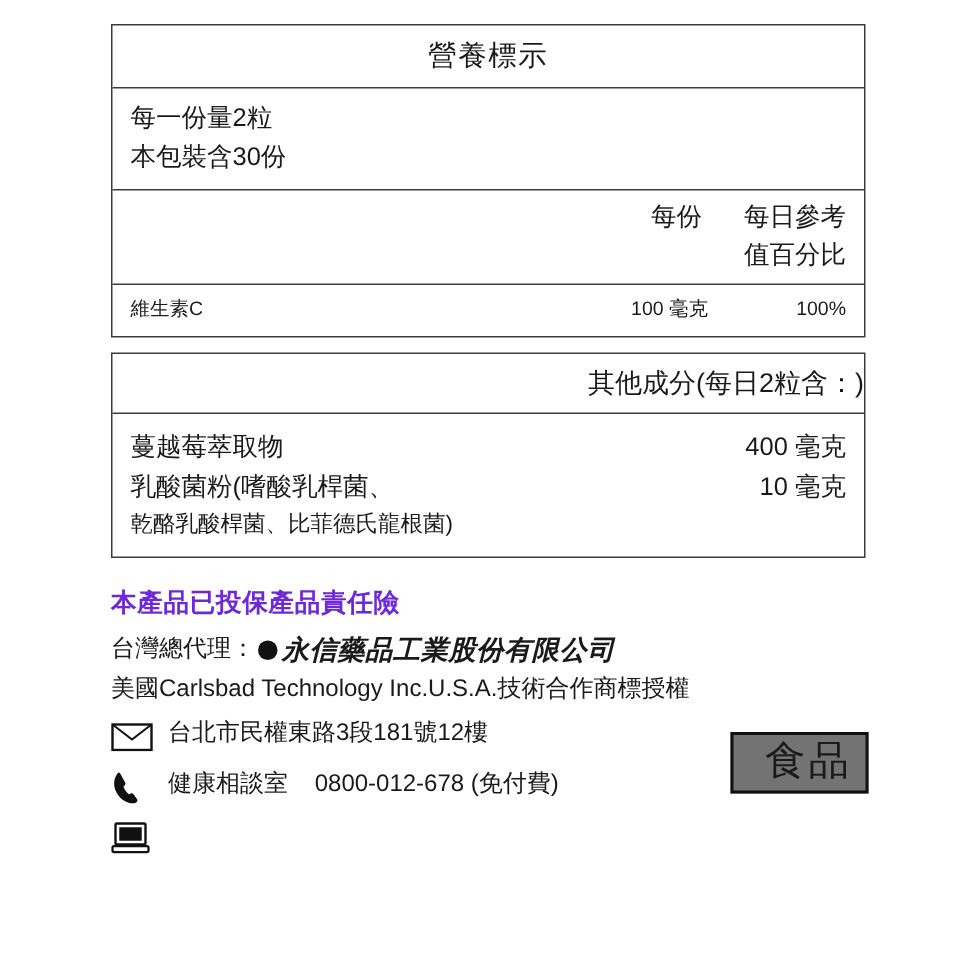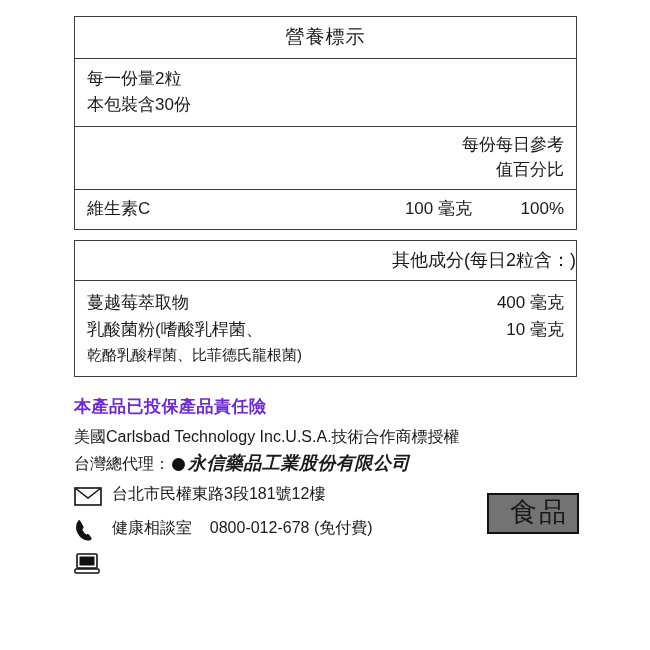--- a/index.html
+++ b/index.html
@@ -47,32 +47,33 @@
   .col-head {
     display: flex;
     justify-content: flex-end;
     align-items: flex-start;
     padding: 6px 12px 7px 12px;
     border-bottom: 1.5px solid #3c3c3c;
     font-size: 17px;
     line-height: 1.45;
   }
   .col-head .per-serving {
+    margin-right: 28px;
     padding-top: 0px;
   }
   .col-head .daily {
     text-align: right;
     white-space: pre-line;
   }
 
   .nutrient-row {
     display: flex;
     align-items: baseline;
     padding: 7px 12px 9px 12px;
-    font-size: 17px;
+    font-size: 13px;
   }
   .nutrient-row .name { flex: 0 0 auto; }
   .nutrient-row .amount {
     flex: 1 1 auto;
     text-align: right;
     padding-right: 24px;
   }
   .nutrient-row .pct {
     flex: 0 0 68px;
     text-align: right;
@@ -215,27 +216,27 @@
         <div class="ing-amt">10 毫克</div>
       </div>
       <div class="ing-cont">乾酪乳酸桿菌、比菲德氏龍根菌)</div>
     </div>
   </div>
 
   <div class="footer">
 
     <div class="insurance">本產品已投保產品責任險</div>
 
-    <div class="f-line">美國Carlsbad Technology Inc.U.S.A.技術合作商標授權</div>
-
     <div class="f-line agent">
       <span>台灣總代理：</span>
       <span class="agent-logo"></span>
       <span class="agent-name">永信藥品工業股份有限公司</span>
     </div>
+
+    <div class="f-line">美國Carlsbad Technology Inc.U.S.A.技術合作商標授權</div>
 
     <div class="contact">
       <span class="ic">
         <svg width="28" height="19" viewBox="0 0 28 19">
           <rect x="1" y="1" width="26" height="17" fill="#fff" stroke="#111" stroke-width="1.6"></rect>
           <path d="M1 1 L14 11 L27 1" fill="none" stroke="#111" stroke-width="1.4"></path>
         </svg>
       </span>
       <span class="txt">台北市民權東路3段181號12樓</span>
     </div>

